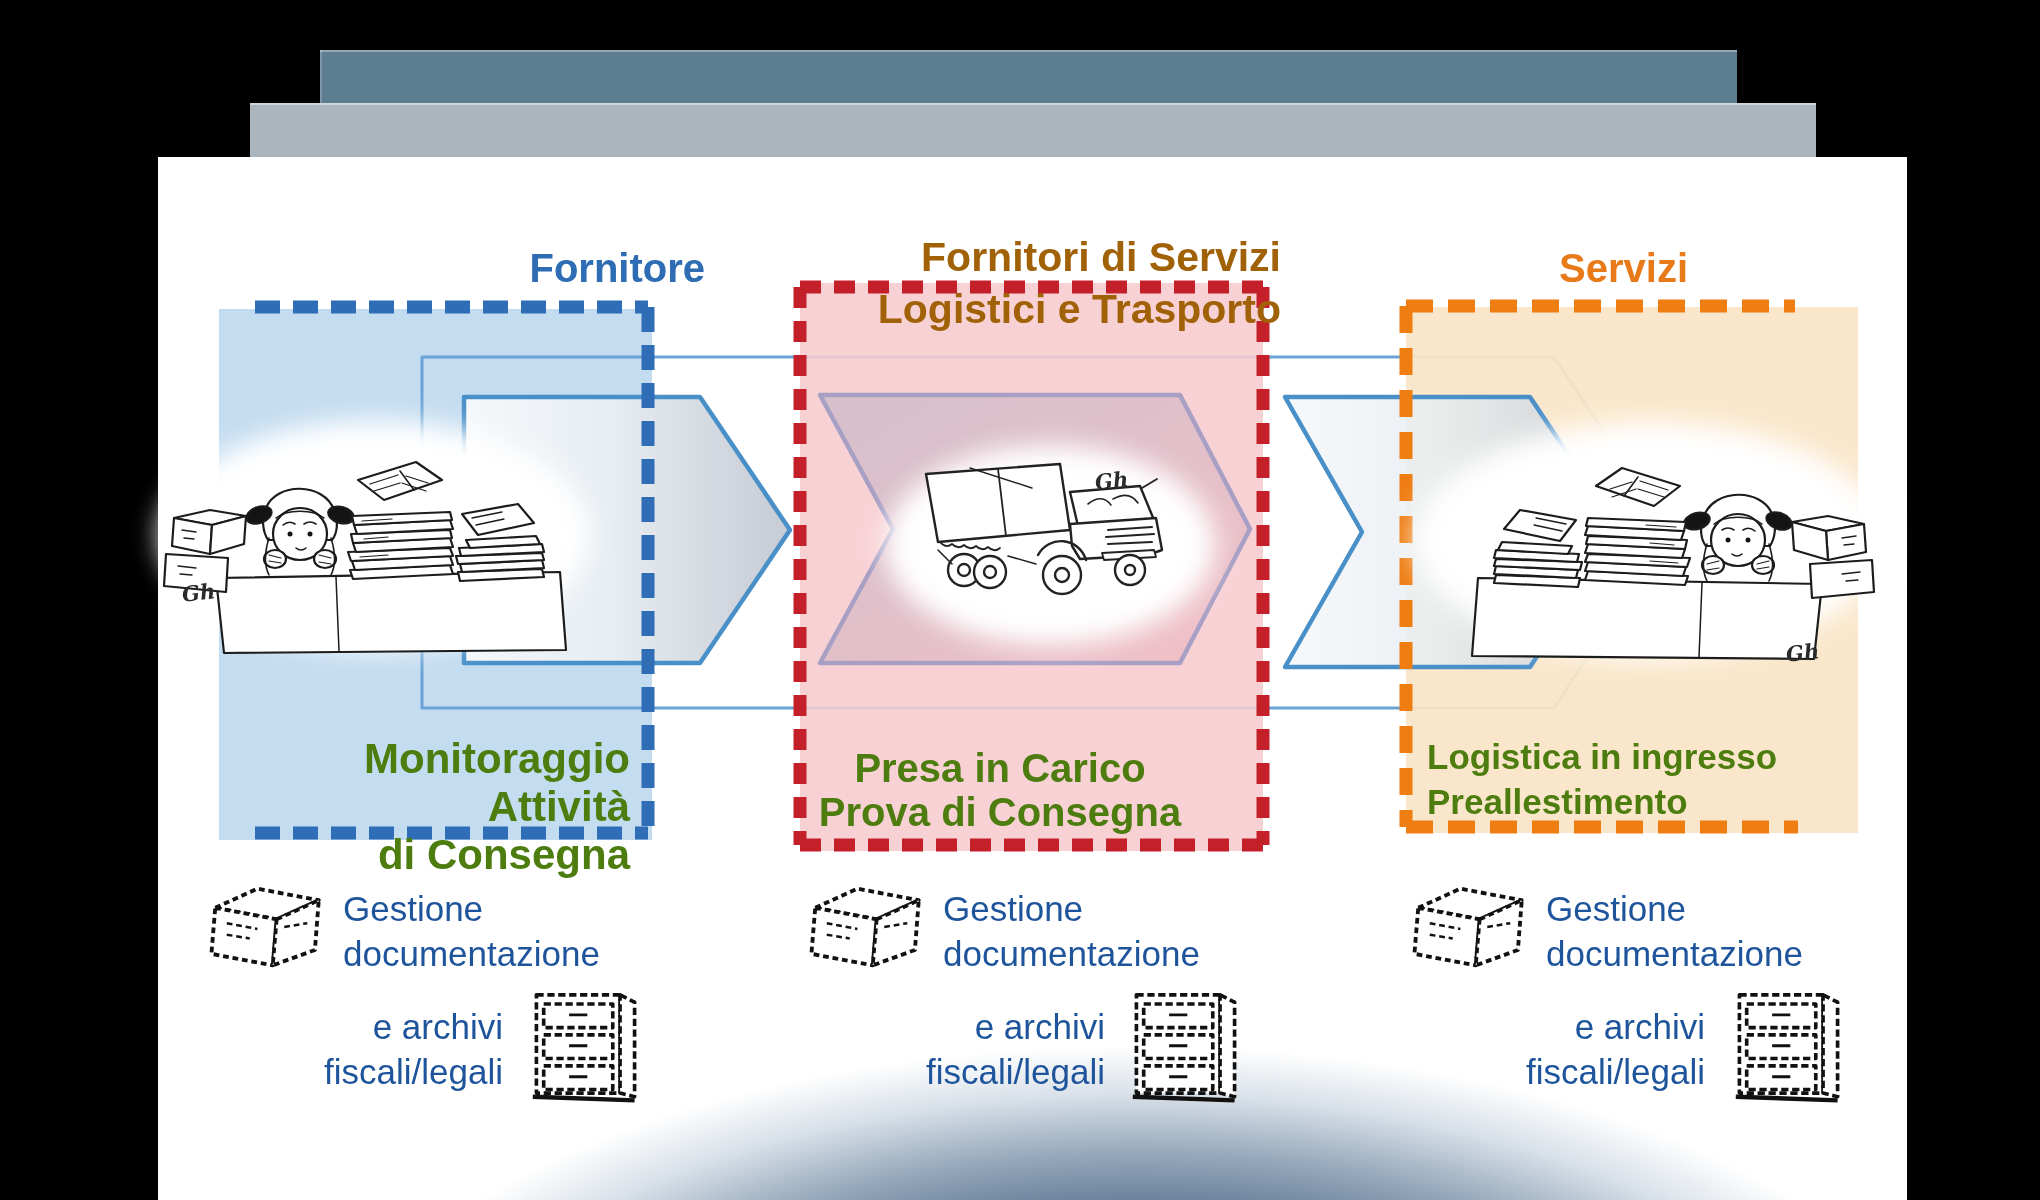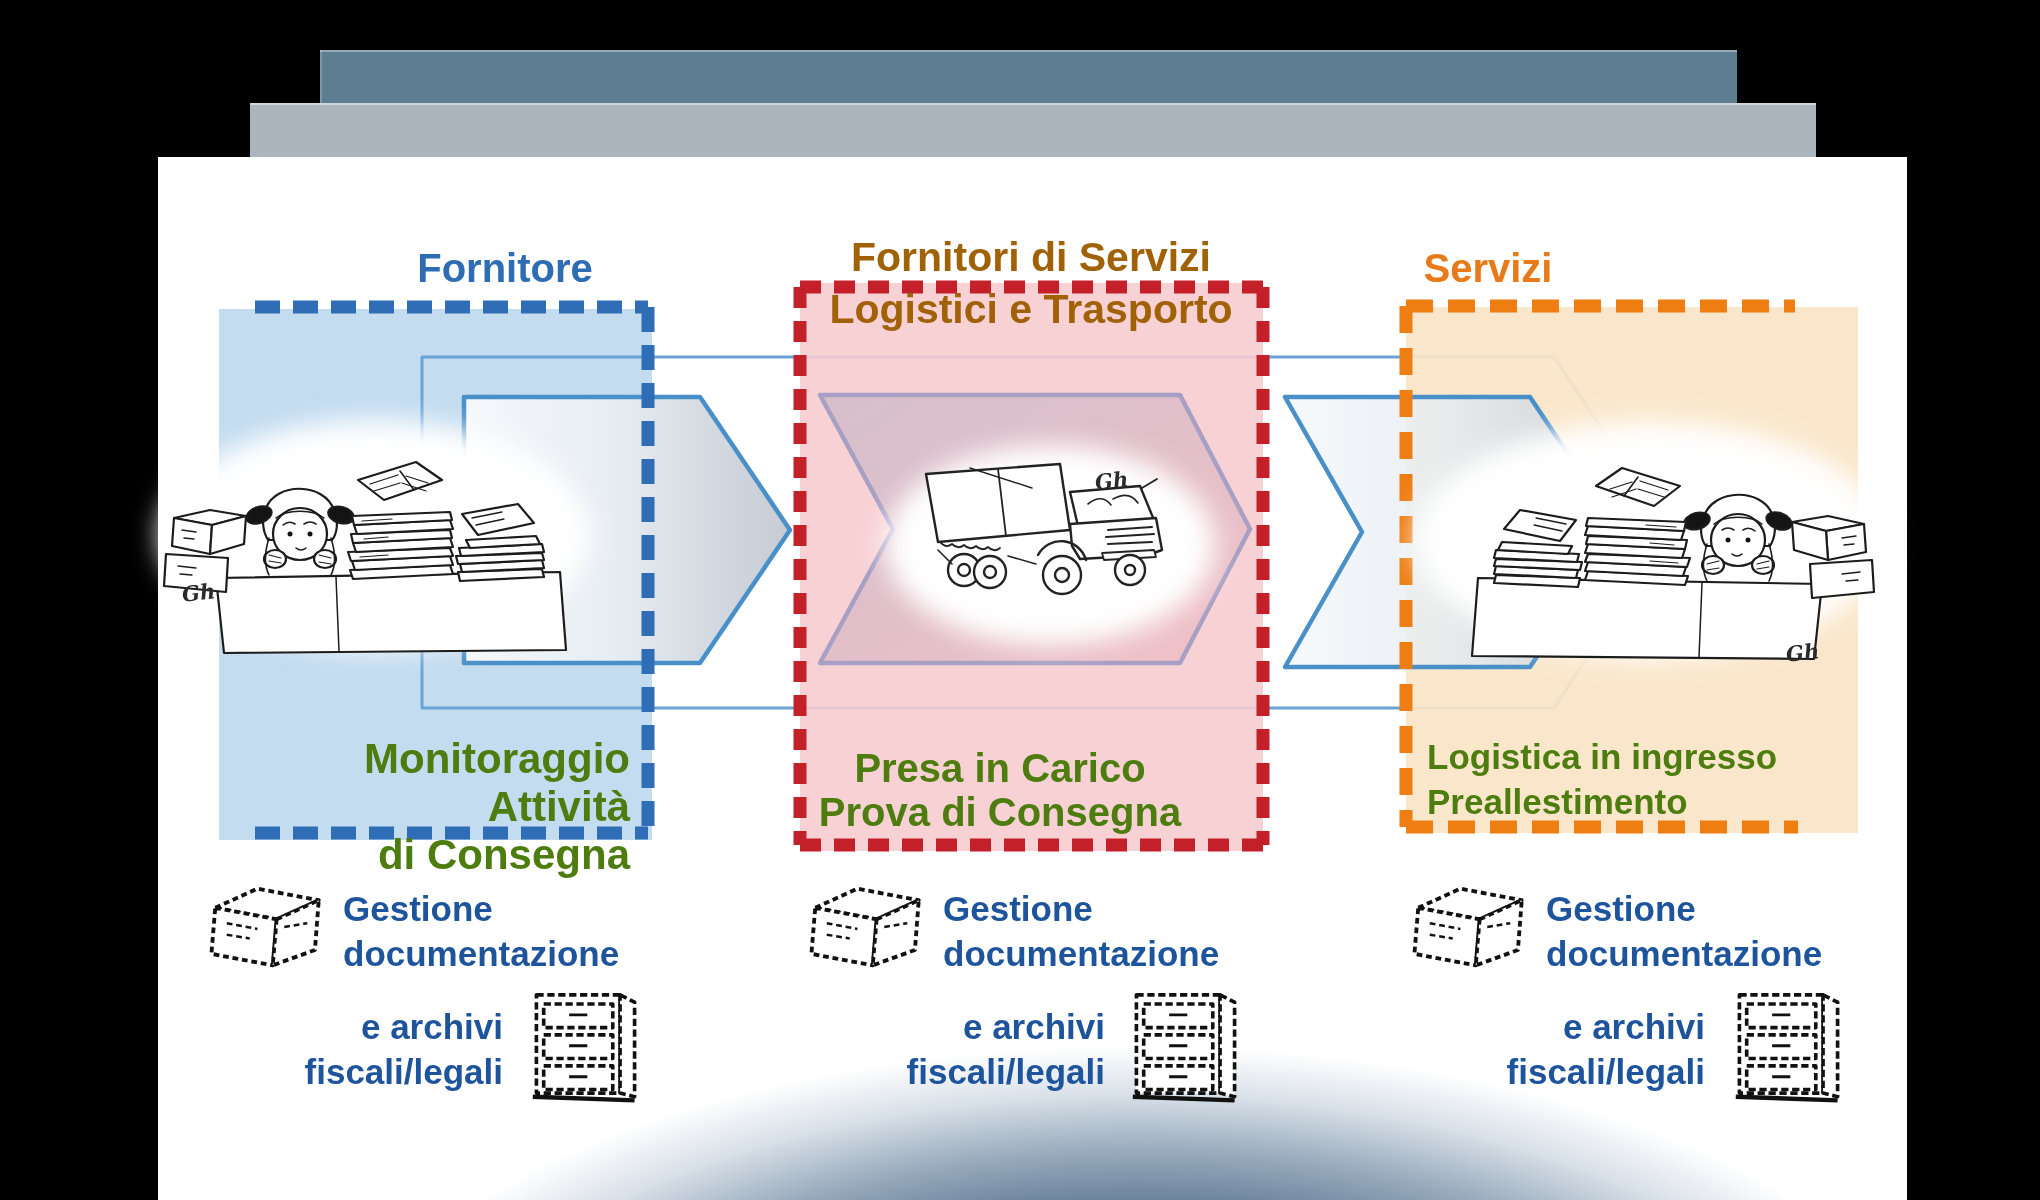--- a/index.html
+++ b/index.html
@@ -16,31 +16,31 @@
   
   #page{left:158px;top:157px;width:1749px;height:1043px;background:#fff;overflow:hidden;}
   #horizon{left:0;bottom:0;width:100%;height:100%;
     background:radial-gradient(ellipse 980px 450px at 56% 121%,
       #1f3b59 0%, #2e4c6d 24%, #5c7692 45%, #9aacbe 60%, #d8e0e8 72%, #ffffff 83%);}
 
   
   #diagram{left:0;top:0;width:2040px;height:1200px;}
 
   
-  .ttl{font-weight:bold;text-align:center;}
+  .ttl{font-weight:bold;text-align:right;}
   #title-supplier{left:305px;top:246px;width:400px;font-size:40px;color:#2e6db4;}
   #title-logistics{left:781px;top:231px;width:500px;font-size:41px;line-height:52px;color:#a16207;}
   #title-customer{left:1288px;top:246px;width:400px;font-size:40px;color:#e87a1a;}
 
   .boxlabel{font-weight:bold;color:#4d7c0f;}
   #label-supplier{left:230px;top:735px;width:400px;font-size:42px;line-height:48px;text-align:right;}
   #label-logistics{left:790px;top:746px;width:420px;font-size:40px;line-height:44px;text-align:center;}
   #label-customer{left:1427px;top:734px;width:430px;font-size:35px;line-height:45px;text-align:left;}
 
-  .doc-col{color:#1e549b;font-weight:bold;}
+  .doc-col{color:#1e549b;font-weight:normal;}
   .doc-main{font-size:35px;line-height:45px;text-align:left;}
   .doc-arch{font-size:35px;line-height:45px;text-align:right;}
 
   .sig{font-family:"DejaVu Serif",serif;font-style:italic;font-weight:bold;
        font-size:21px;color:#2a2a2a;transform:rotate(-6deg);}
 </style>
 </head>
 <body>
 
 <div id="stage">

